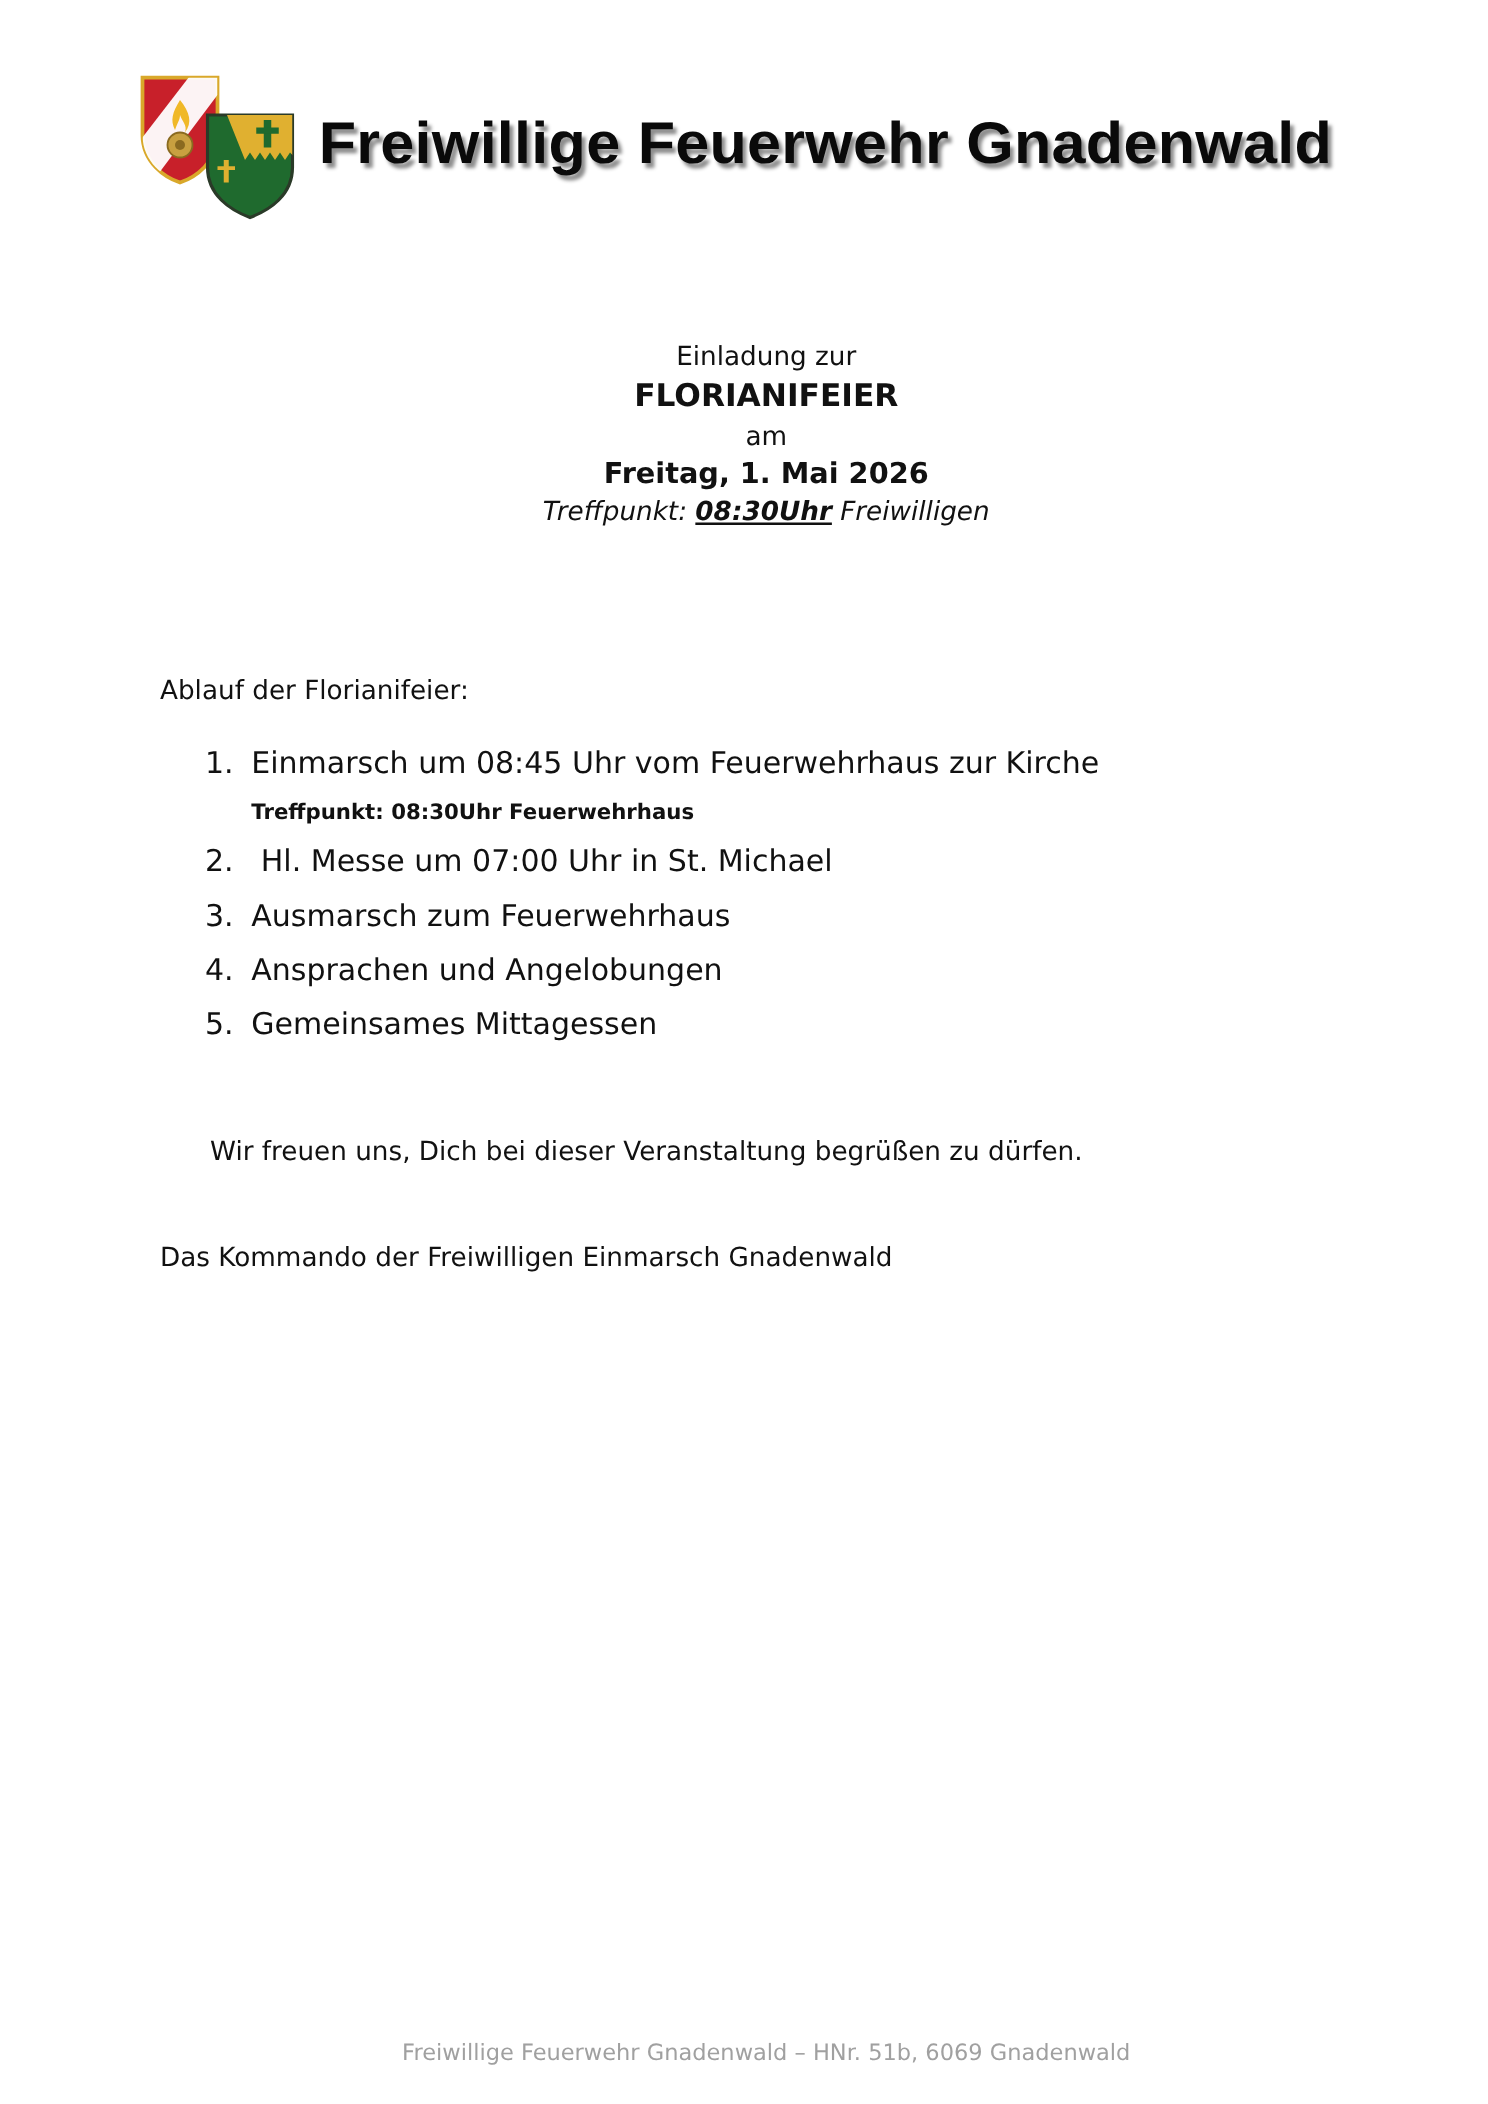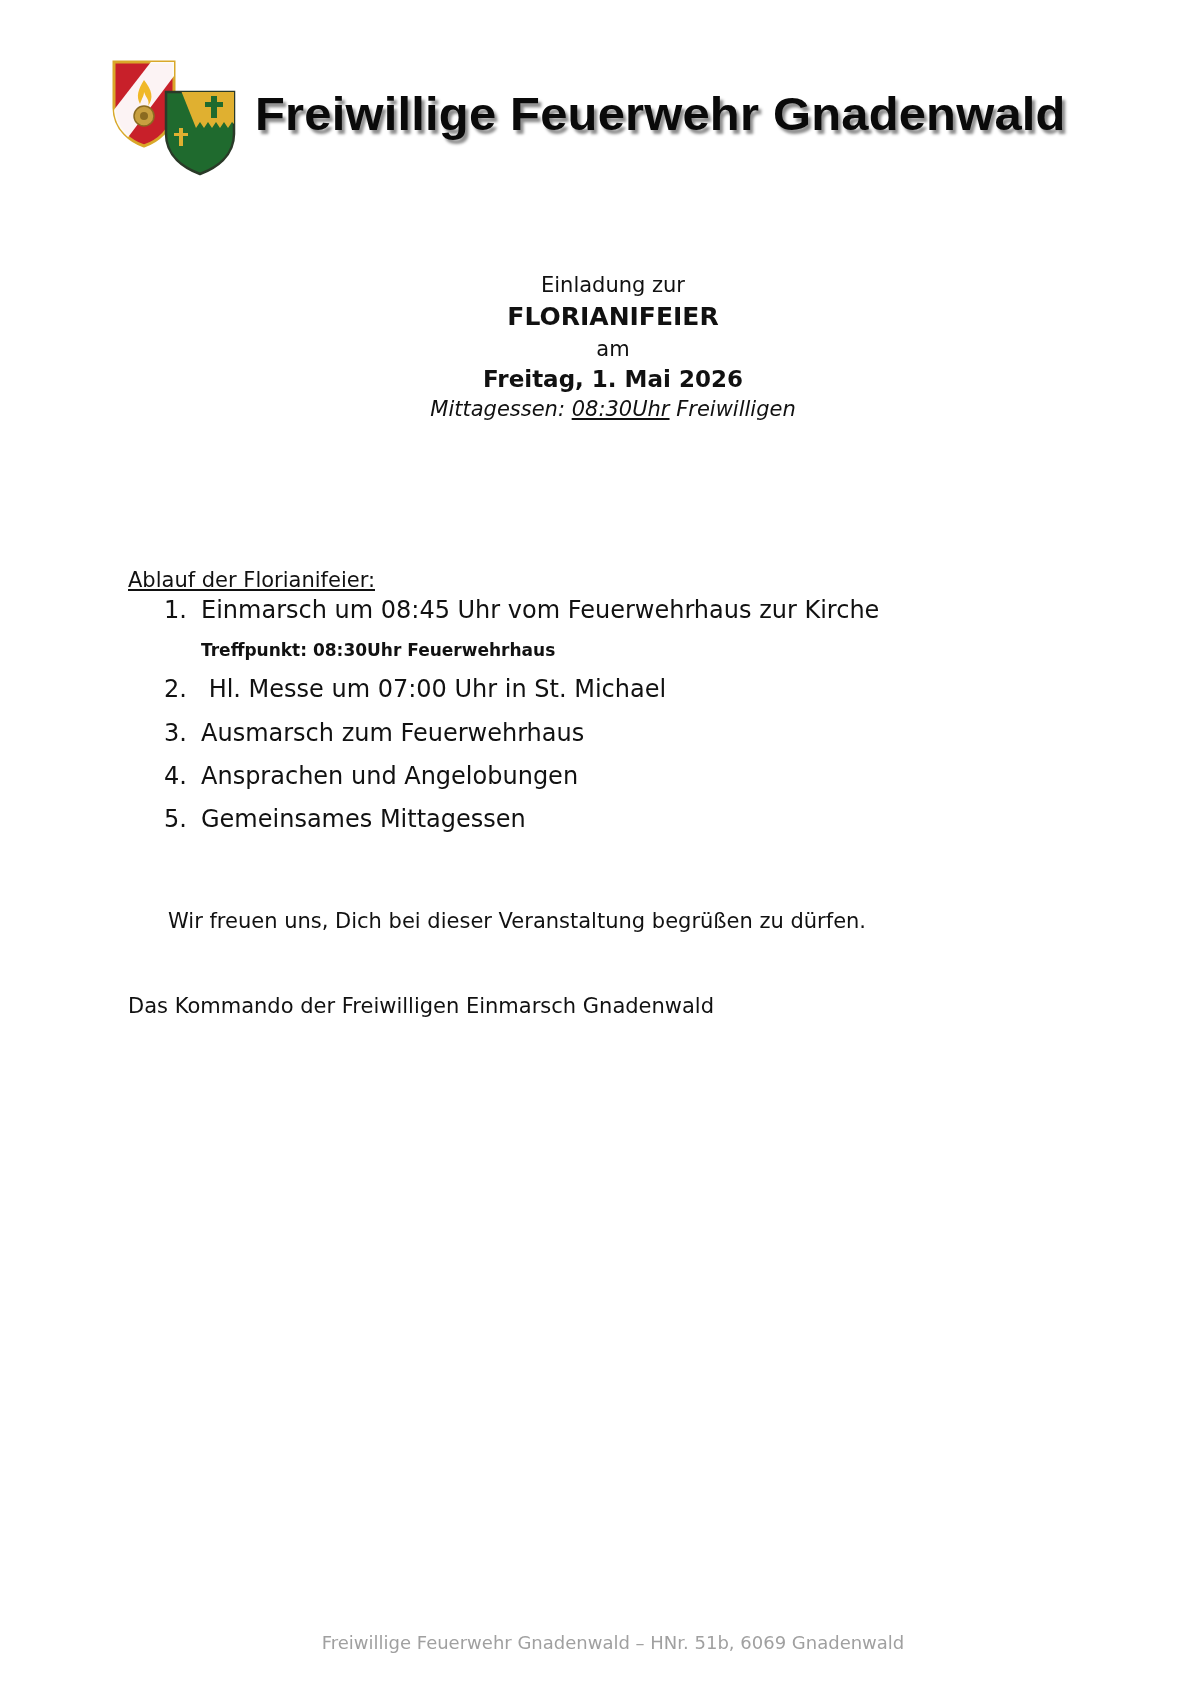--- a/index.html
+++ b/index.html
@@ -15,24 +15,24 @@
                  font-stretch: condensed; }
 
     
     .center-block { left: 0; width: 1226px; top: 270px; text-align: center; }
     .center-block div { white-space: nowrap; }
     .inv-line1 { font-size: 21px; line-height: 30px; }
     .inv-title { font-size: 25px; font-weight: bold; line-height: 34px; }
     .inv-am { font-size: 21px; line-height: 30px; }
     .inv-date { font-size: 23px; font-weight: bold; line-height: 30px; }
     .inv-meet { font-size: 21px; font-style: italic; line-height: 30px; }
-    .inv-meet .u { text-decoration: underline; }
+    .inv-meet .u { text-decoration: underline; font-weight: bold; }
 
     
-    .agenda-heading { left: 128px; top: 568px; font-size: 21px; text-decoration: underline; white-space: nowrap; }
+    .agenda-heading { left: 128px; top: 540px; font-size: 21px; white-space: nowrap; }
     .agenda-item { left: 164px; font-size: 24px; white-space: nowrap; }
     .agenda-item .num { display: inline-block; width: 37px; }
     .agenda-note { left: 201px; top: 640px; font-size: 17px; font-weight: bold; white-space: nowrap; }
 
     .closing { left: 128px; font-size: 21px; white-space: nowrap; }
 
     .footer { left: 0; width: 1226px; top: 1632px; text-align: center; font-size: 18px; color: #a0a0a0; white-space: nowrap; }
   </style>
 </head>
 <body>
@@ -72,21 +72,21 @@
   </g>
 </svg>
 
 <div class="abs org-title">Freiwillige Feuerwehr Gnadenwald</div>
 
 <div class="abs center-block">
   <div class="inv-line1">Einladung zur</div>
   <div class="inv-title">FLORIANIFEIER</div>
   <div class="inv-am">am</div>
   <div class="inv-date">Freitag, 1. Mai 2026</div>
-  <div class="inv-meet"><span>Mittagessen: </span><span class="u">08:30Uhr</span><span> Freiwilligen</span></div>
+  <div class="inv-meet"><span>Treffpunkt: </span><span class="u">08:30Uhr</span><span> Freiwilligen</span></div>
 </div>
 
 <div class="abs agenda-heading">Ablauf der Florianifeier:</div>
 
 <div class="abs agenda-item" style="top:596px;">
   <span class="num">1.</span><span>Einmarsch um 08:45 Uhr vom Feuerwehrhaus zur Kirche</span>
 </div>
 <div class="abs agenda-note">Treffpunkt: 08:30Uhr Feuerwehrhaus</div>
 
 <div class="abs agenda-item" style="top:675px;">

